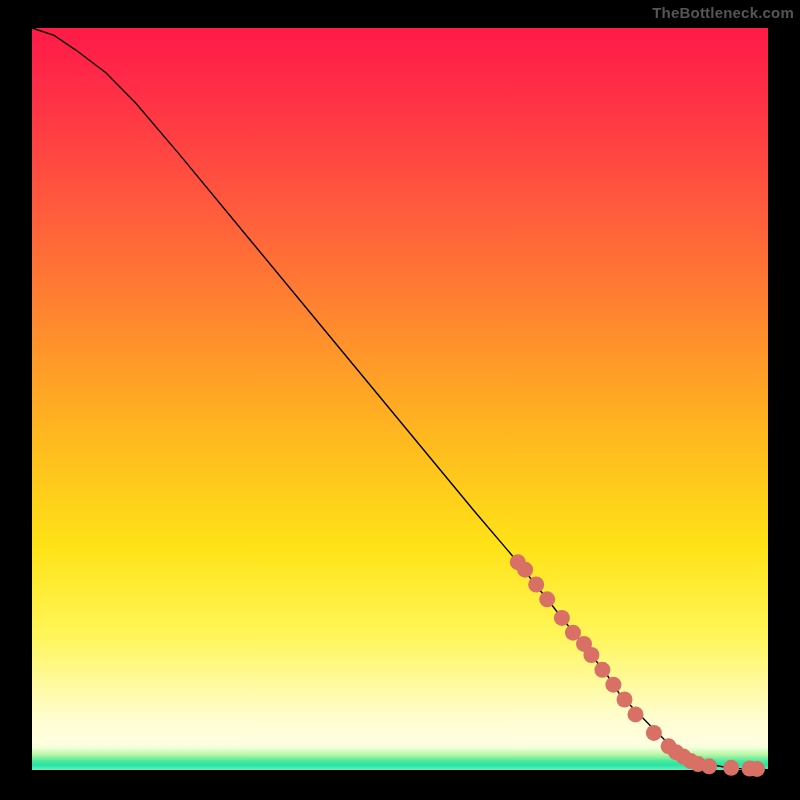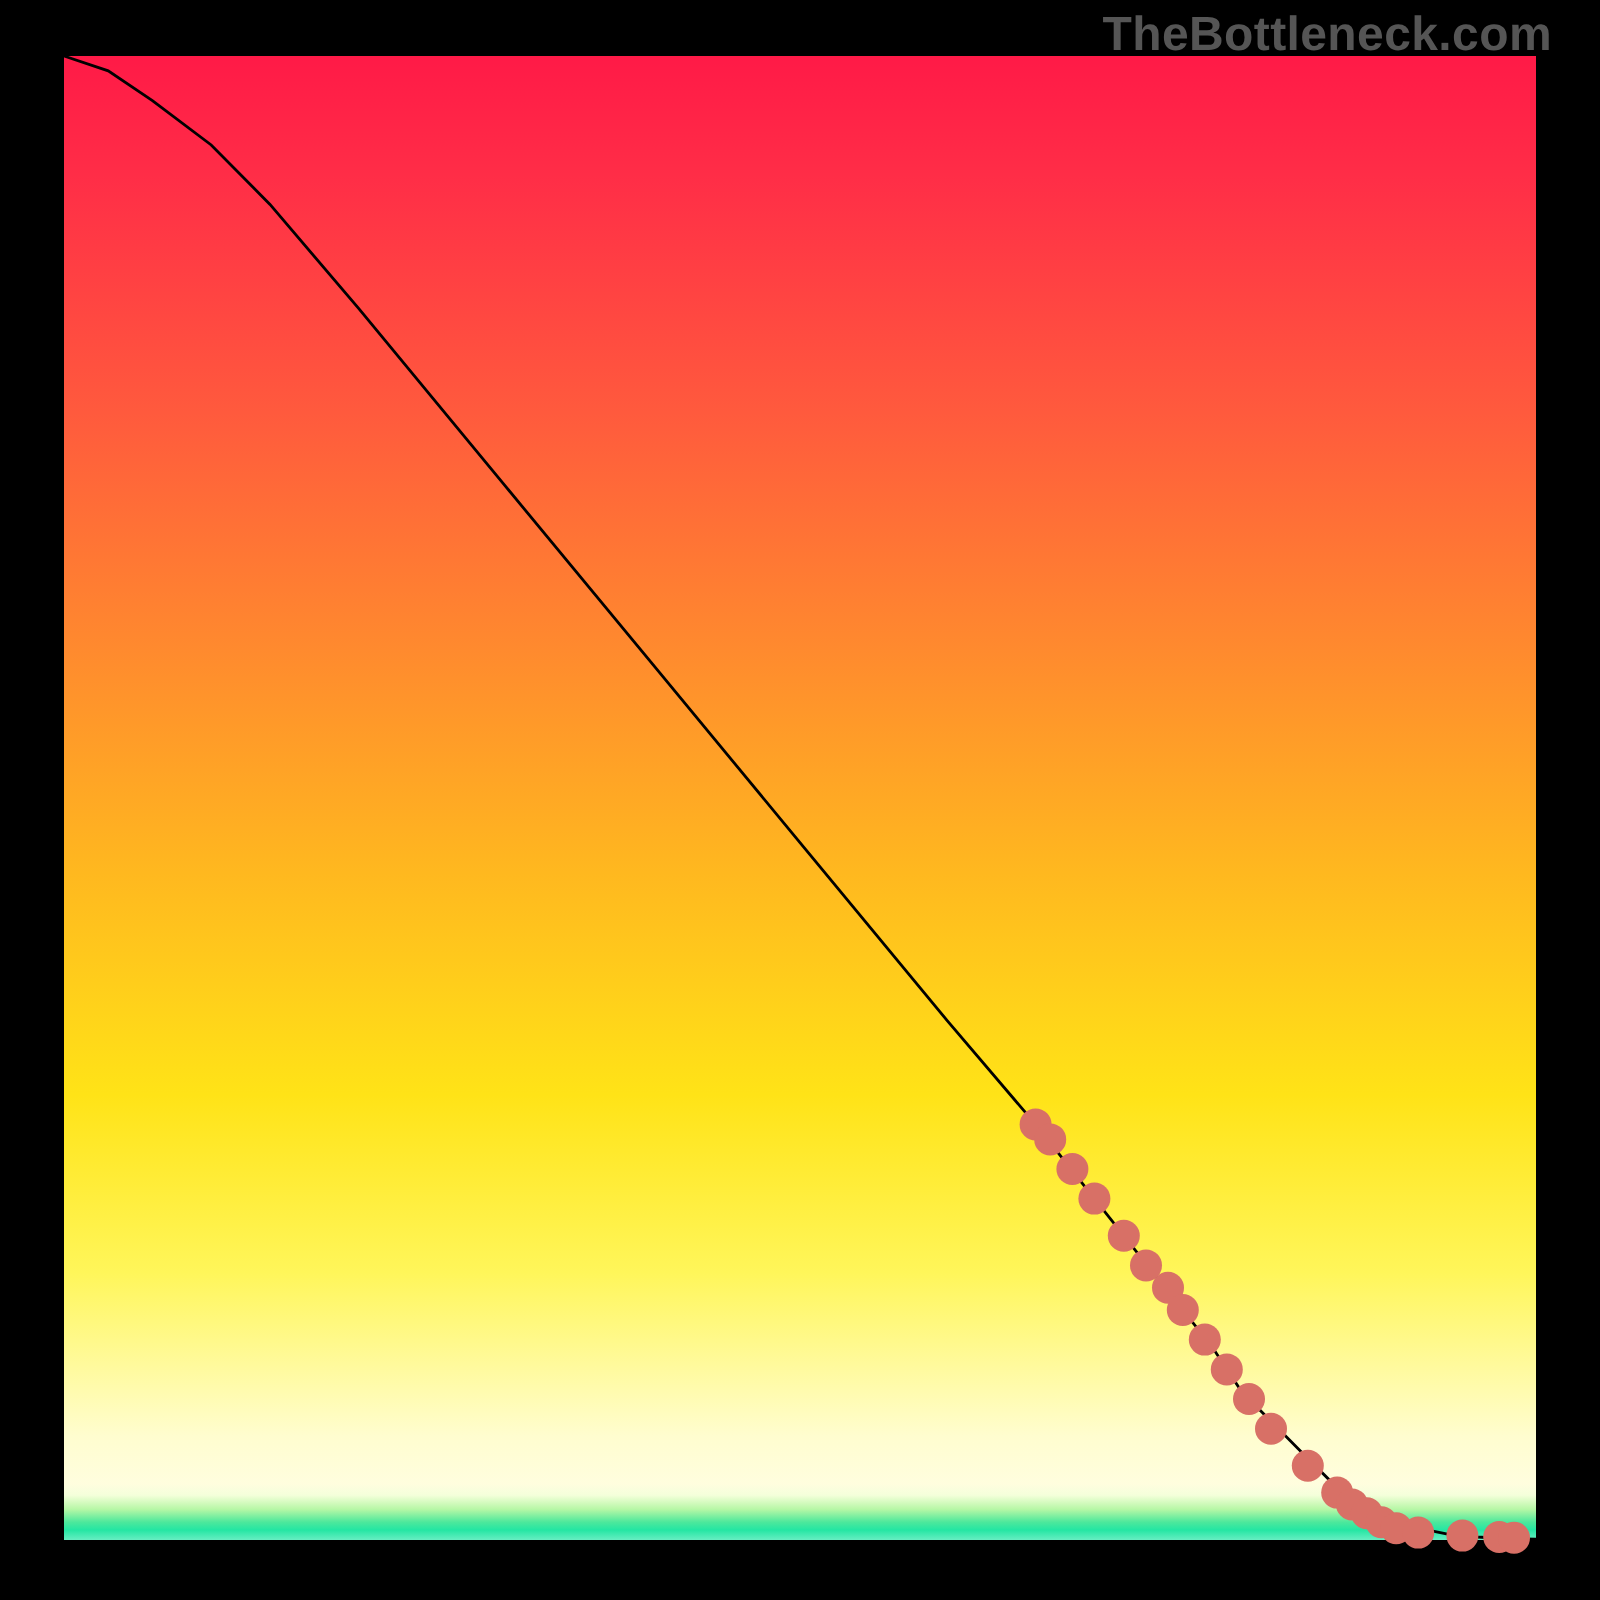--- a/index.html
+++ b/index.html
@@ -12,23 +12,23 @@
     overflow: hidden;
   }
   .stage {
     position: relative;
     width: 800px;
     height: 800px;
   }
   .watermark {
     position: absolute;
     top: 4px;
-    right: 24px;
+    right: 6px;
     color: #555;
-    font-size: 24px;
+    font-size: 15px;
     font-weight: 600;
     letter-spacing: 0.2px;
     user-select: none;
   }
   
   .plot {
     position: absolute;
     left: 32px;
     top: 28px;
     width: 736px;

